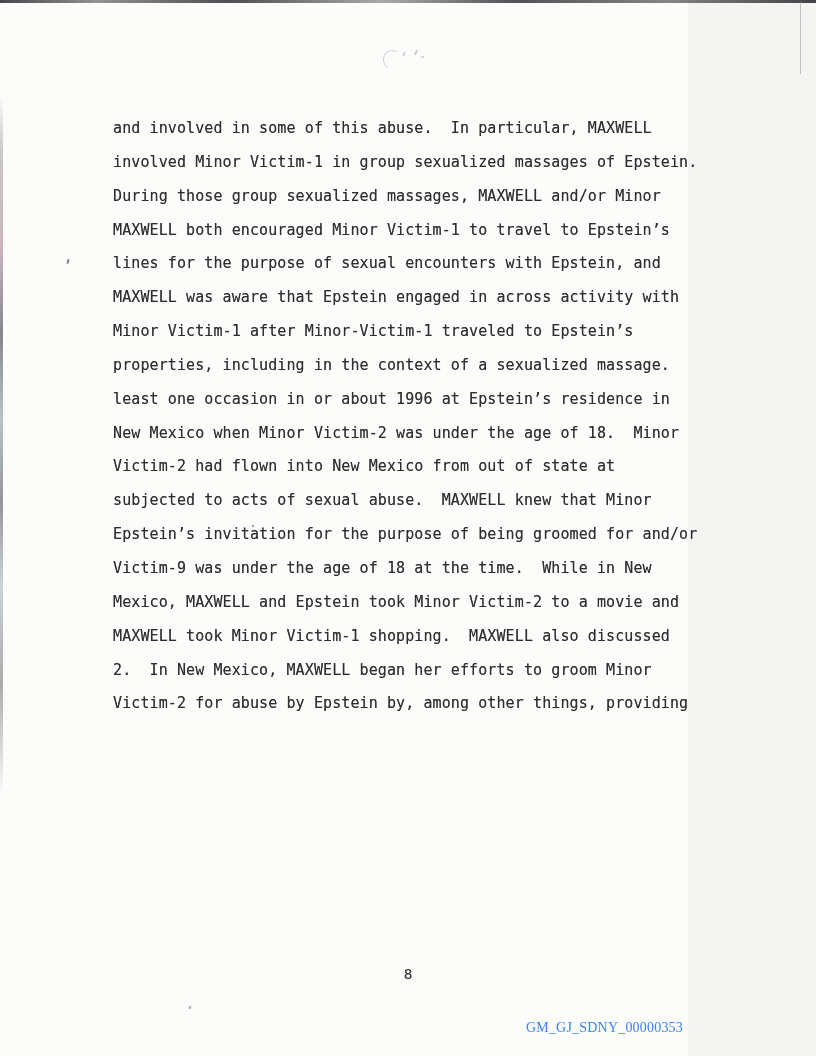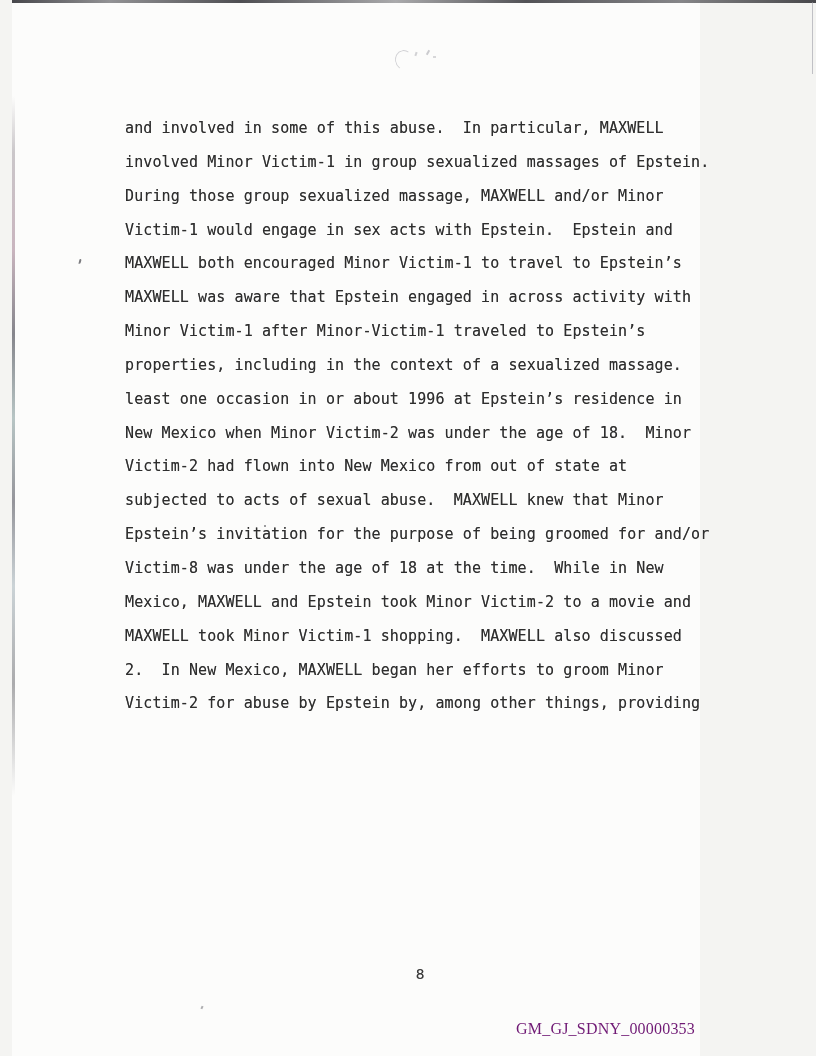--- a/index.html
+++ b/index.html
@@ -13,21 +13,20 @@
     background: #f4f4f2;
     overflow: hidden;
     font-family: "DejaVu Sans Mono", monospace;
   }
   .page {
     position: absolute;
     left: 0; top: 0;
     width: 688px;
     height: 1056px;
     background: #fcfcfb;
-    margin-left: 12px;
   }
   
   .scan-edge-top {
     position: absolute;
     left: 0; top: 0;
     width: 816px;
     height: 3px;
     background: linear-gradient(to right,
       rgba(40,40,45,0.85) 0%,
       rgba(60,60,65,0.55) 12%,
@@ -147,23 +146,23 @@
     text-align: center;
     font-size: 14.5px;
     color: #3a3a3a;
     text-shadow: 0 0 0.5px rgba(58,58,58,0.5);
   }
   .bates {
     position: absolute;
     right: 5px;
     top: 1020px;
     font-family: "Liberation Serif", serif;
-    font-size: 16px;
+    font-size: 14px;
     letter-spacing: 0.2px;
-    color: #701a75;
+    color: #3b82f6;
   }
 </style>
 </head>
 <body>
 
 <div class="page">
 
   <div class="scan-edge-top"></div>
   <div class="scan-edge-left"></div>
   <div class="scan-line-right"></div>
@@ -175,32 +174,32 @@
     <div class="tick3"></div>
   </div>
 
   <div class="mark-comma"></div>
   <div class="mark-dot"></div>
   <div class="mark-speck"></div>
 
   <div class="body-text">
       <div class="line">and involved in some of this abuse.  In particular, MAXWELL</div>
       <div class="line">involved Minor Victim-1 in group sexualized massages of Epstein.</div>
-      <div class="line">During those group sexualized massage, MAXWELL and/or Minor</div>
-      <div class="line">Victim-1 would engage in sex acts with Epstein.  Epstein and</div>
+      <div class="line">During those group sexualized massages, MAXWELL and/or Minor</div>
       <div class="line">MAXWELL both encouraged Minor Victim-1 to travel to Epstein’s</div>
+      <div class="line">lines for the purpose of sexual encounters with Epstein, and</div>
       <div class="line">MAXWELL was aware that Epstein engaged in across activity with</div>
       <div class="line">Minor Victim-1 after Minor-Victim-1 traveled to Epstein’s</div>
       <div class="line">properties, including in the context of a sexualized massage.</div>
       <div class="line">least one occasion in or about 1996 at Epstein’s residence in</div>
       <div class="line">New Mexico when Minor Victim-2 was under the age of 18.  Minor</div>
       <div class="line">Victim-2 had flown into New Mexico from out of state at</div>
       <div class="line">subjected to acts of sexual abuse.  MAXWELL knew that Minor</div>
       <div class="line">Epstein’s invitation for the purpose of being groomed for and/or</div>
-      <div class="line">Victim-8 was under the age of 18 at the time.  While in New</div>
+      <div class="line">Victim-9 was under the age of 18 at the time.  While in New</div>
       <div class="line">Mexico, MAXWELL and Epstein took Minor Victim-2 to a movie and</div>
       <div class="line">MAXWELL took Minor Victim-1 shopping.  MAXWELL also discussed</div>
       <div class="line">2.  In New Mexico, MAXWELL began her efforts to groom Minor</div>
       <div class="line">Victim-2 for abuse by Epstein by, among other things, providing</div>
     </div>
 
   <div class="page-number">8</div>
 
   <div class="bates">GM_GJ_SDNY_00000353</div>
 

